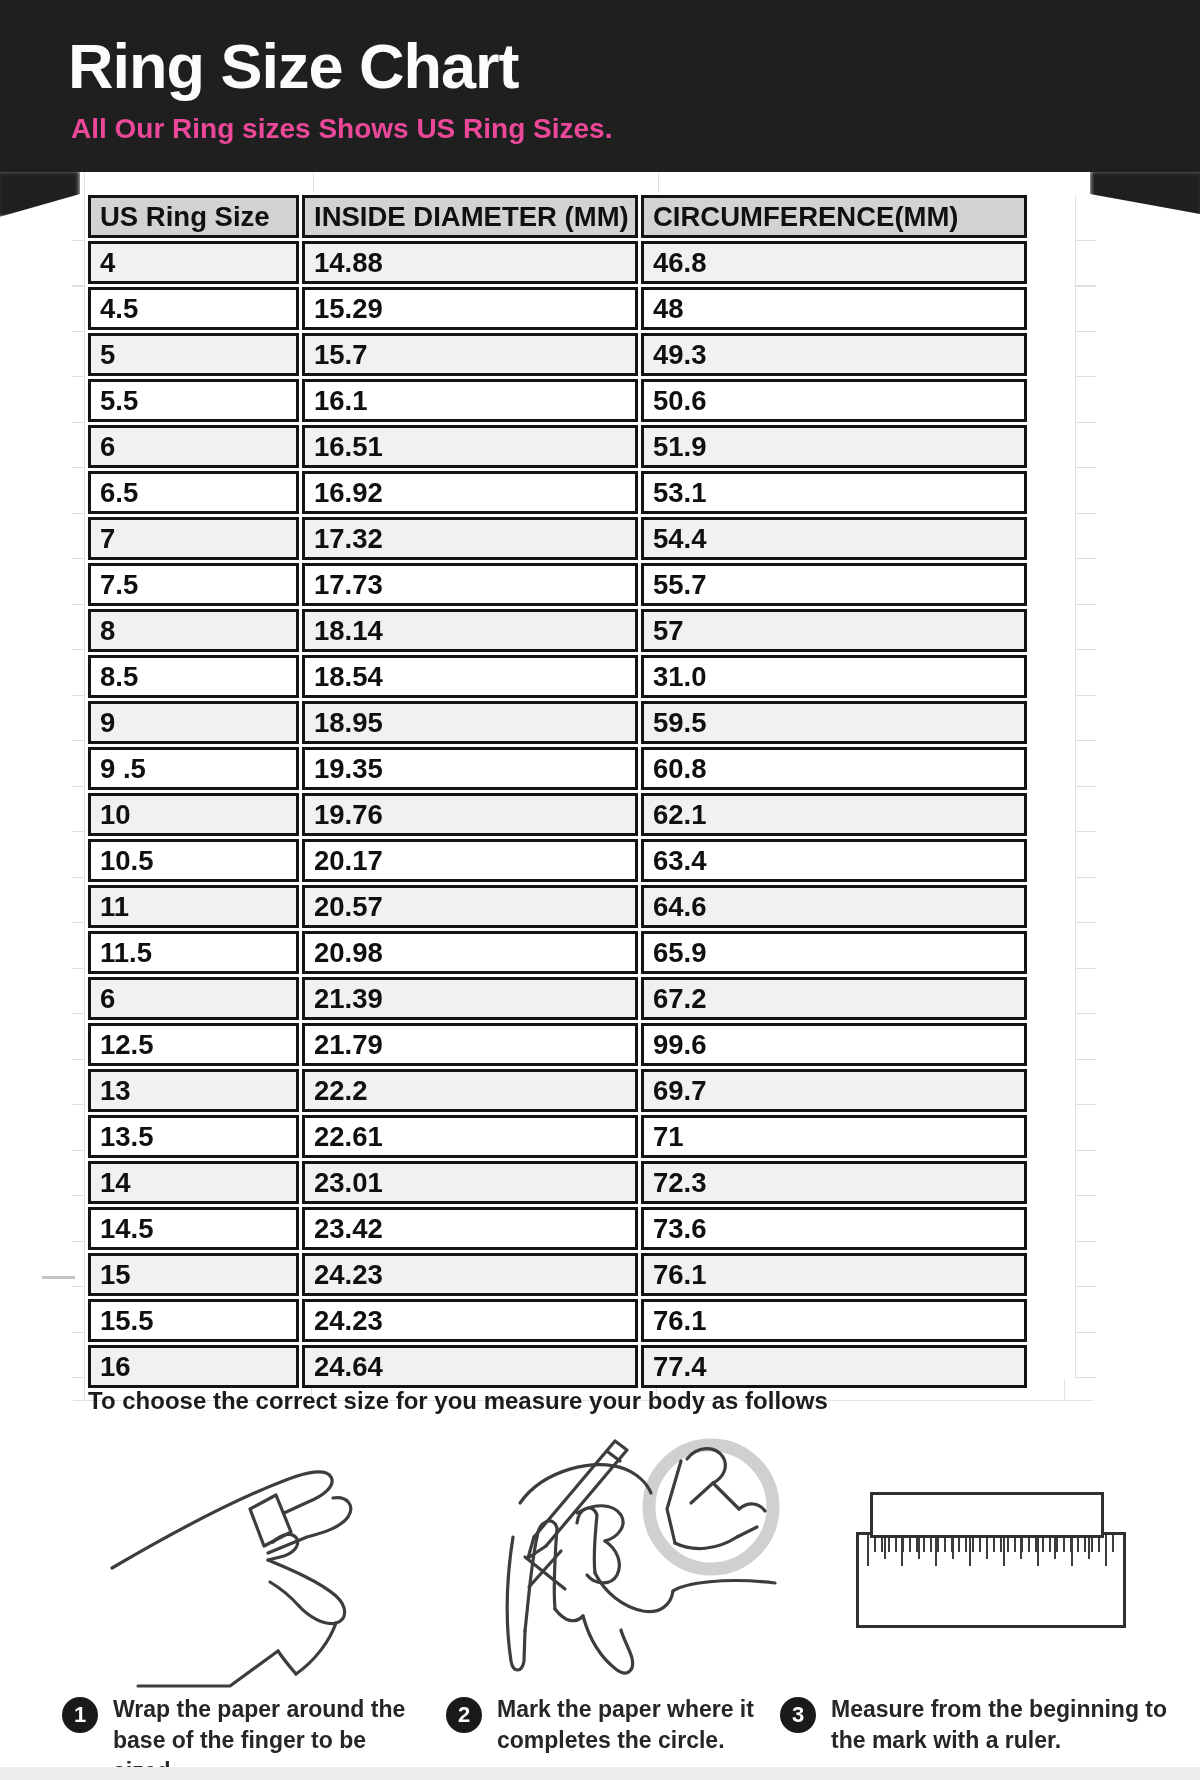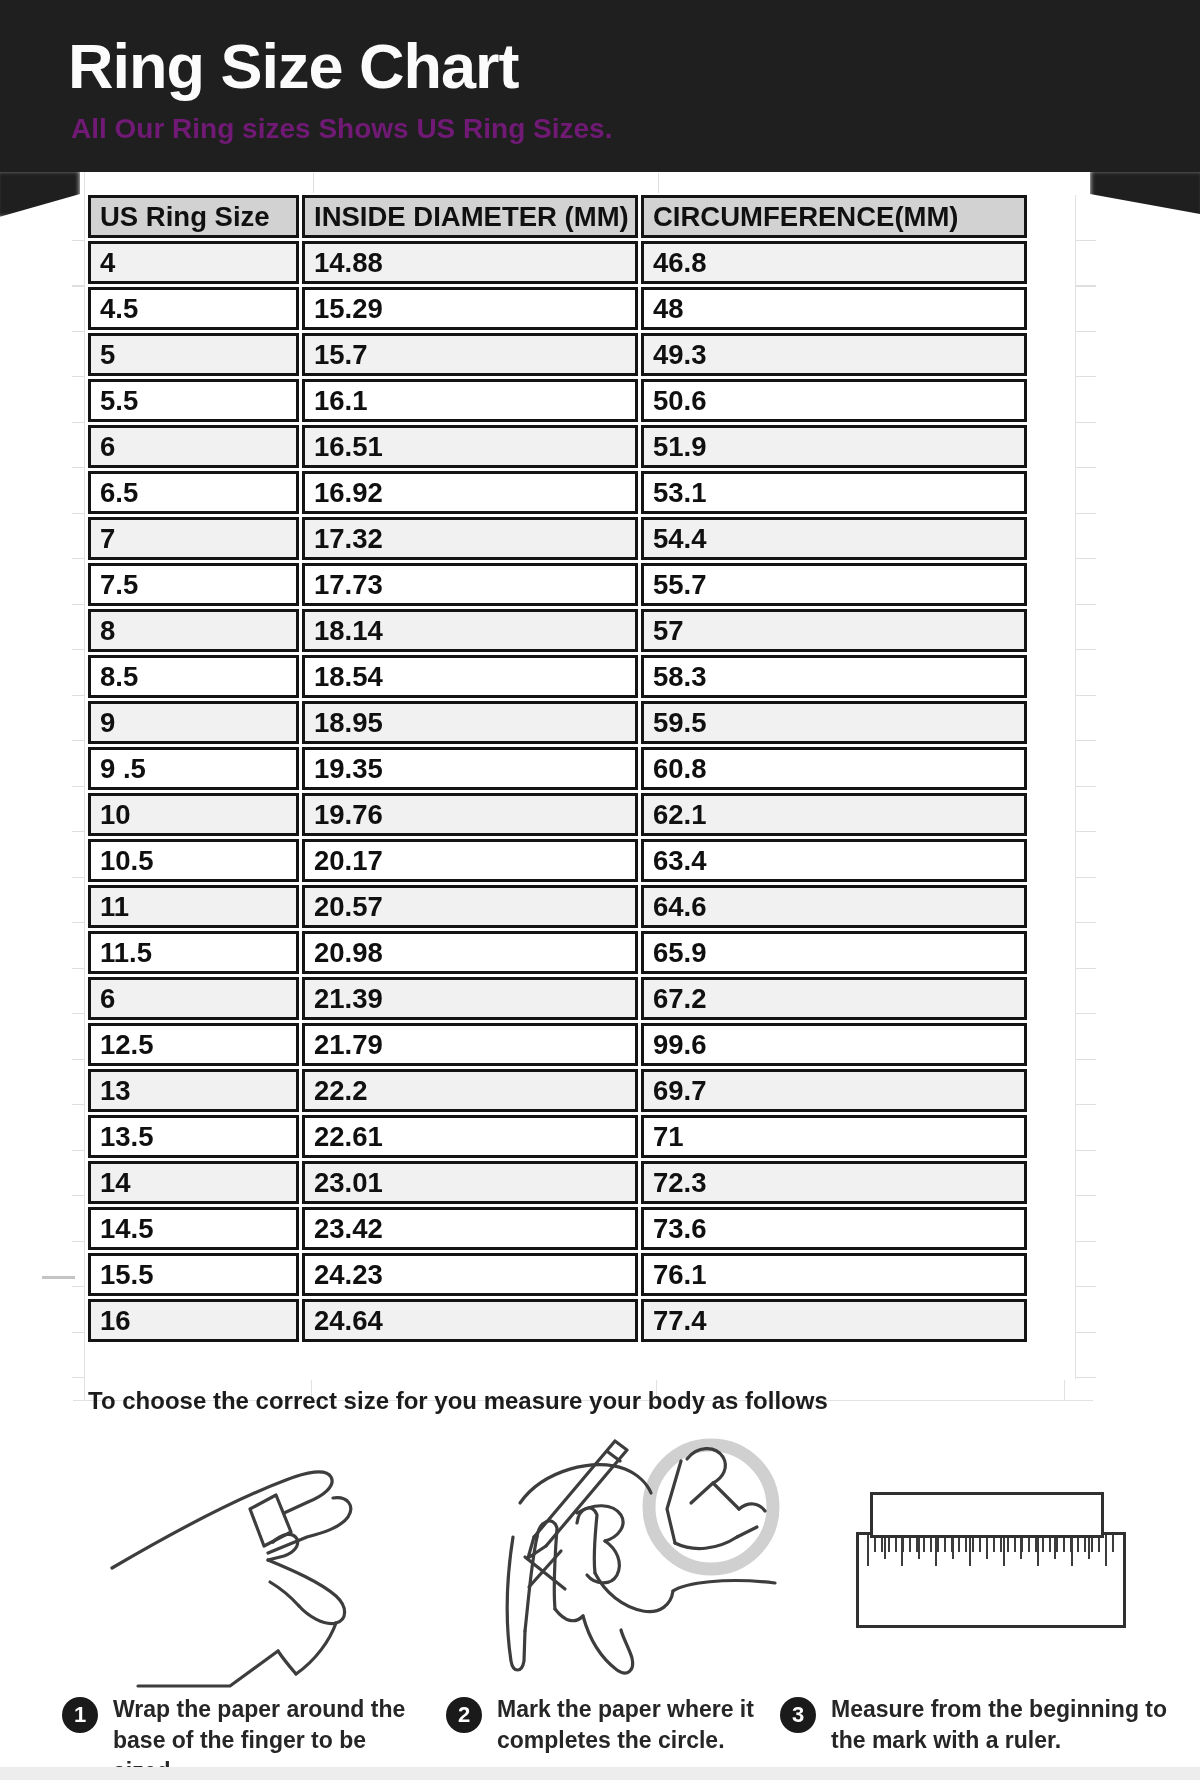--- a/index.html
+++ b/index.html
@@ -7,21 +7,21 @@
     position:relative; width:1200px; height:1780px; background:#ffffff;
     font-family:Liberation Sans, sans-serif; overflow:hidden;
   }
 
   
   .banner { position:absolute; left:0; top:0; width:1200px; height:172px; background:#1f1f1f; }
   .wedge  { position:absolute; background:#1f1f1f; filter:blur(2.5px); }
   .wedge-left  { left:-4px; top:170px; width:84px;  height:48px; clip-path:polygon(0 0,100% 0,100% 50%,0 100%); }
   .wedge-right { left:1090px; top:170px; width:114px; height:52px; clip-path:polygon(0 0,100% 0,100% 86%,0 46%); }
   .title    { position:absolute; left:68px;  top:30px;  font-size:63px; font-weight:bold; color:#fbfbfb; white-space:nowrap; letter-spacing:-1px; }
-  .subtitle { position:absolute; left:71px;  top:113px; font-size:28px; font-weight:600; color:#701a75; white-space:nowrap; }
+  .subtitle { position:absolute; left:71px;  top:113px; font-size:28px; font-weight:600; color:#ec4899; white-space:nowrap; }
 
   
   .vline { position:absolute; width:1px; background:#e2e2e2; }
   .hline { position:absolute; height:1px; background:#e2e2e2; }
   .rowlines { position:absolute; background:repeating-linear-gradient(180deg,#dfdfdf 0 1px,transparent 1px 45.5px); }
   .left-dash { position:absolute; left:42px; top:1276px; width:33px; height:3px; background:#c4c4c4; }
   .bottom-strip { position:absolute; left:0; bottom:0; width:1200px; height:13px; background:#ededed; }
 
   
   table.ring { position:absolute; left:85px; top:192px; border-collapse:separate; border-spacing:3px; table-layout:fixed; }
@@ -140,21 +140,21 @@
           <td>55.7</td>
         </tr>
         <tr class="shade">
           <td>8</td>
           <td>18.14</td>
           <td>57</td>
         </tr>
         <tr>
           <td>8.5</td>
           <td>18.54</td>
-          <td>58.3</td>
+          <td>31.0</td>
         </tr>
         <tr class="shade">
           <td>9</td>
           <td>18.95</td>
           <td>59.5</td>
         </tr>
         <tr>
           <td>9 .5</td>
           <td>19.35</td>
           <td>60.8</td>
@@ -201,20 +201,25 @@
         </tr>
         <tr class="shade">
           <td>14</td>
           <td>23.01</td>
           <td>72.3</td>
         </tr>
         <tr>
           <td>14.5</td>
           <td>23.42</td>
           <td>73.6</td>
+        </tr>
+        <tr class="shade">
+          <td>15</td>
+          <td>24.23</td>
+          <td>76.1</td>
         </tr>
         <tr>
           <td>15.5</td>
           <td>24.23</td>
           <td>76.1</td>
         </tr>
         <tr class="shade">
           <td>16</td>
           <td>24.64</td>
           <td>77.4</td>

